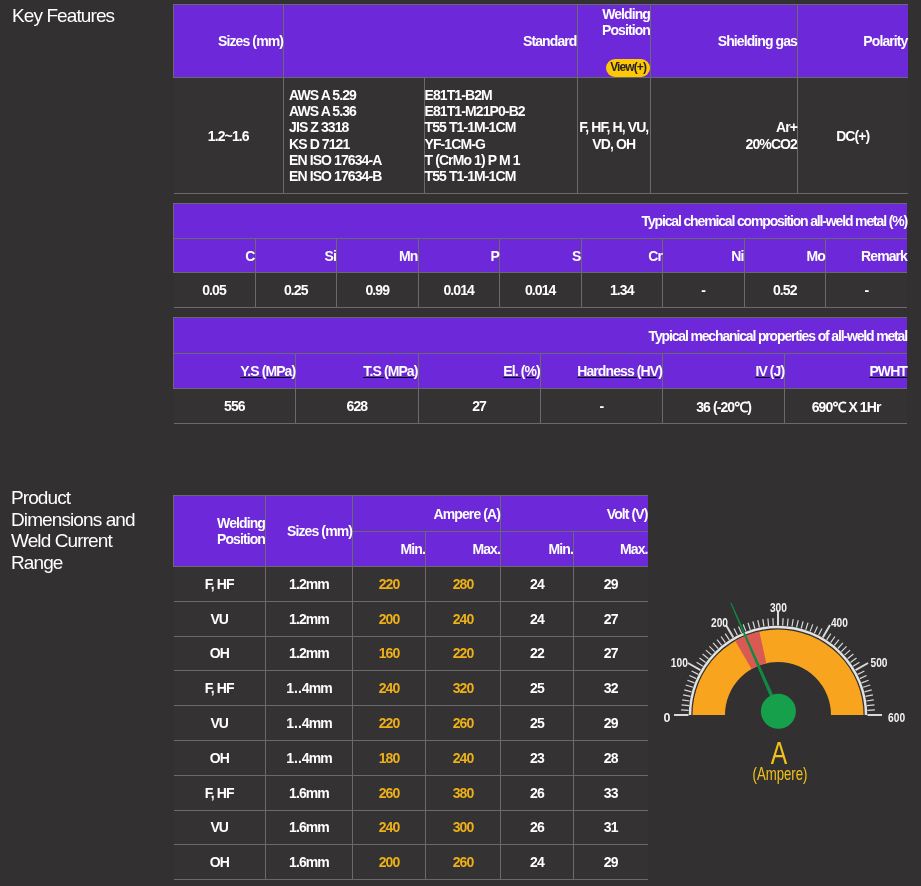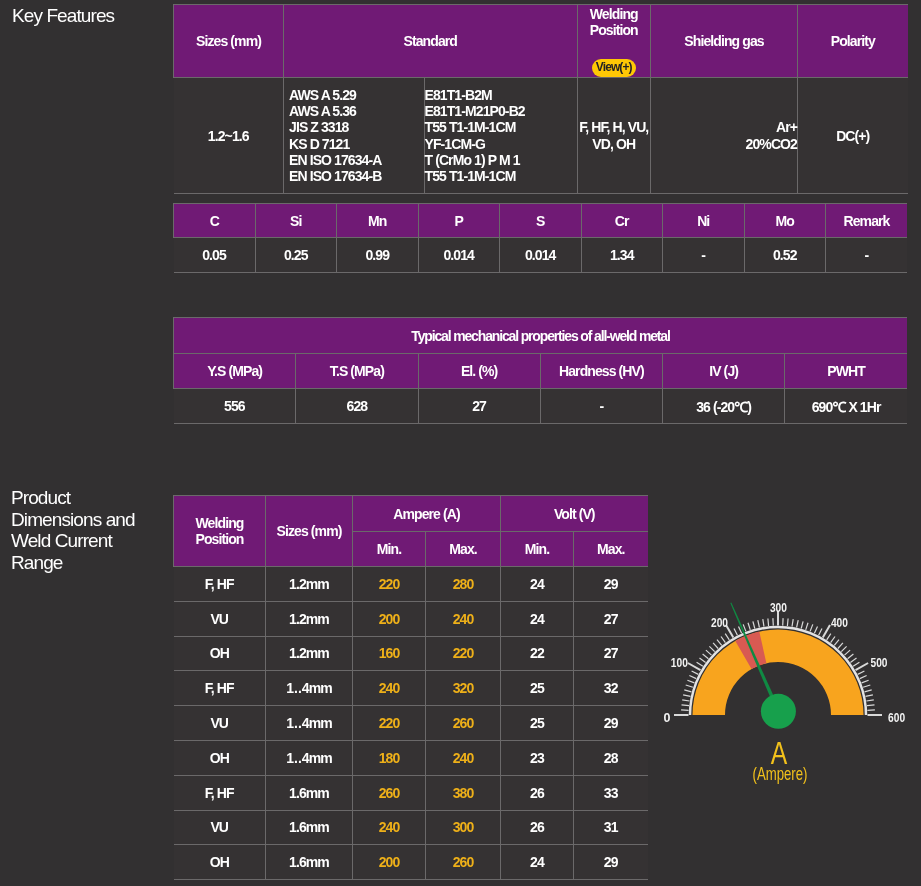--- a/index.html
+++ b/index.html
@@ -1,21 +1,21 @@
 <!DOCTYPE html>
 <html><head>
 <meta charset="utf-8">
 <style>
   html,body{margin:0;padding:0;}
   body{width:921px;height:886px;background:#323031;font-family:"Liberation Sans",sans-serif;position:relative;overflow:hidden;}
   .hd{position:absolute;color:#fff;font-weight:normal;font-size:19px;letter-spacing:-0.9px;line-height:21.5px;}
   table{border-collapse:collapse;table-layout:fixed;position:absolute;}
   td,th{border:1px solid #6b696a;border-right:none;color:#fff;font-weight:bold;font-size:14px;text-align:center;vertical-align:middle;padding:0;letter-spacing:-0.9px;}
   td:first-child{border-left:none;} table{border-bottom:1px solid #6b696a;}
-  .hbg{background:#701a75;}
+  .hbg{background:#6d28d9;text-align:right;}
   .bbg{background:#353233;}
   .left{text-align:left;}
   .amp{color:#eeb019;}
 </style>
 </head>
 <body>
   <div class="hd" style="left:12px;top:5px;">Key Features</div>
   <div class="hd" style="left:11px;top:487px;width:152px;">Product Dimensions and Weld Current Range</div>
 
   <table style="left:173px;top:4px;width:734px;height:189px;">
@@ -41,20 +41,23 @@
       <td class="bbg left" style="line-height:16.2px;">E81T1-B2M<br>E81T1-M21P0-B2<br>T55 T1-1M-1CM<br>YF-1CM-G<br>T (CrMo 1) P M 1<br>T55 T1-1M-1CM</td>
       <td class="bbg" style="line-height:16.2px;white-space:nowrap;">F, HF, H, VU,<br>VD, OH</td>
       <td class="bbg" style="line-height:16.2px;text-align:right;">Ar+<br>20%CO2</td>
       <td class="bbg">DC(+)</td>
     </tr>
   </tbody>
   </table>
 
   <table style="left:173px;top:203px;width:734px;">
     <tbody>
+      <tr style="height:35px;">
+        <th class="hbg" colspan="9" style="letter-spacing:-1.15px;">Typical chemical composition all-weld metal (%)</th>
+      </tr>
     <tr style="height:34px;">
       <th class="hbg">C</th>
         <th class="hbg">Si</th>
         <th class="hbg">Mn</th>
         <th class="hbg">P</th>
         <th class="hbg">S</th>
         <th class="hbg">Cr</th>
         <th class="hbg">Ni</th>
         <th class="hbg">Mo</th>
         <th class="hbg">Remark</th>
@@ -71,21 +74,21 @@
         <td class="bbg">-</td>
     </tr>
   </tbody>
   </table>
 
   <table style="left:173px;top:317px;width:734px;">
     <tbody>
       <tr style="height:36px;">
         <th class="hbg" colspan="6" style="letter-spacing:-1.15px;">Typical mechanical properties of all-weld metal</th>
       </tr>
-    <tr style="height:35px;">
+    <tr style="height:35px;text-decoration:underline;">
       <th class="hbg">Y.S (MPa)</th>
         <th class="hbg">T.S (MPa)</th>
         <th class="hbg">El. (%)</th>
         <th class="hbg">Hardness (HV)</th>
         <th class="hbg">IV (J)</th>
         <th class="hbg">PWHT</th>
     </tr>
     <tr style="height:35px;">
       <td class="bbg">556</td>
         <td class="bbg">628</td>

